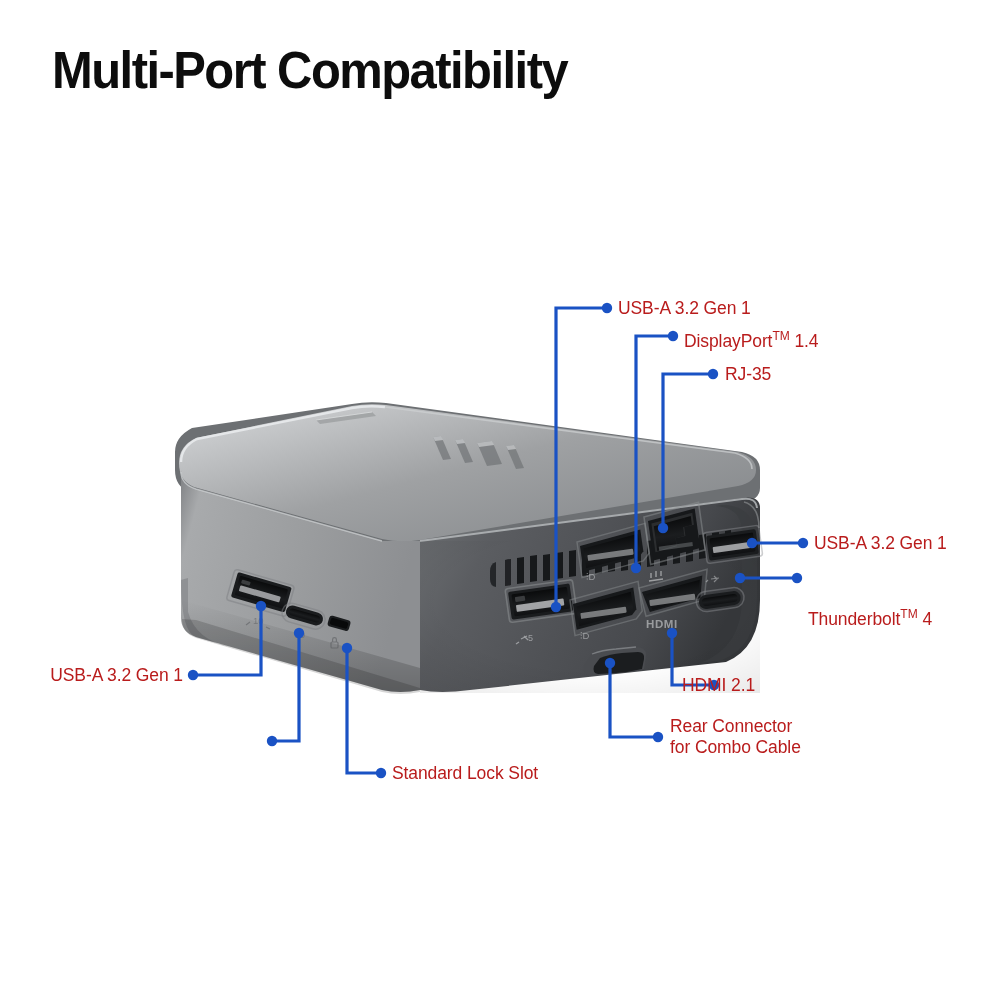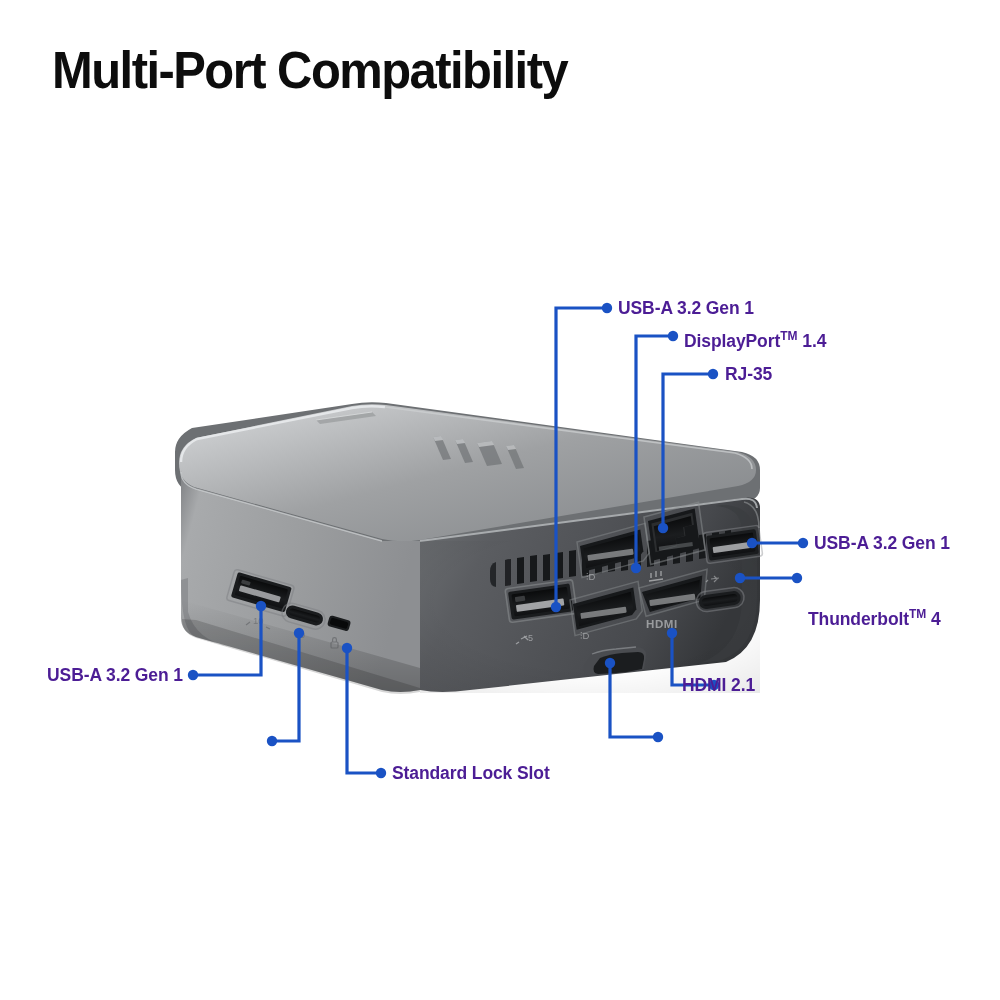--- a/index.html
+++ b/index.html
@@ -12,22 +12,22 @@
 
   .title{
     position:absolute;left:52px;top:40px;
     font-size:52px;font-weight:700;color:#0d0d0d;
     letter-spacing:-1.6px;white-space:nowrap;
     transform:scaleX(.94);transform-origin:left top;
   }
 
   
   .lbl{
-    position:absolute;font-size:17.5px;color:#4c1d95;
-    white-space:nowrap;line-height:21px;letter-spacing:-0.1px;font-weight:bold;
+    position:absolute;font-size:17.5px;color:#b91c1c;
+    white-space:nowrap;line-height:21px;letter-spacing:-0.1px;
   }
   .lbl.r{text-align:right;}
   .lbl sup{font-size:12px;vertical-align:super;letter-spacing:0;}
 
   
   #wires{position:absolute;left:0;top:0;width:1000px;height:1000px;
          pointer-events:none;}
 
   
   #device{position:absolute;left:0;top:0;width:1000px;height:1000px;}
@@ -355,20 +355,24 @@
   </div>
 
   <div class="lbl" style="left:808px;top:568px;margin-top:36px;">
     <span>Thunderbolt</span><sup>TM</sup><span> 4</span>
   </div>
 
   <div class="lbl" style="left:682px;top:675px;">
     <span>HDMI 2.1</span>
   </div>
 
+  <div class="lbl" style="left:670px;top:716px;">
+    <div>Rear Connector</div>
+    <div>for Combo Cable</div>
+  </div>
 
   <div class="lbl r" style="left:0;width:183px;top:665px;">
     <span>USB-A 3.2 Gen 1</span>
   </div>
 
 
   <div class="lbl" style="left:392px;top:763px;text-align:center;">
     <span>Standard Lock Slot</span>
   </div>
 

